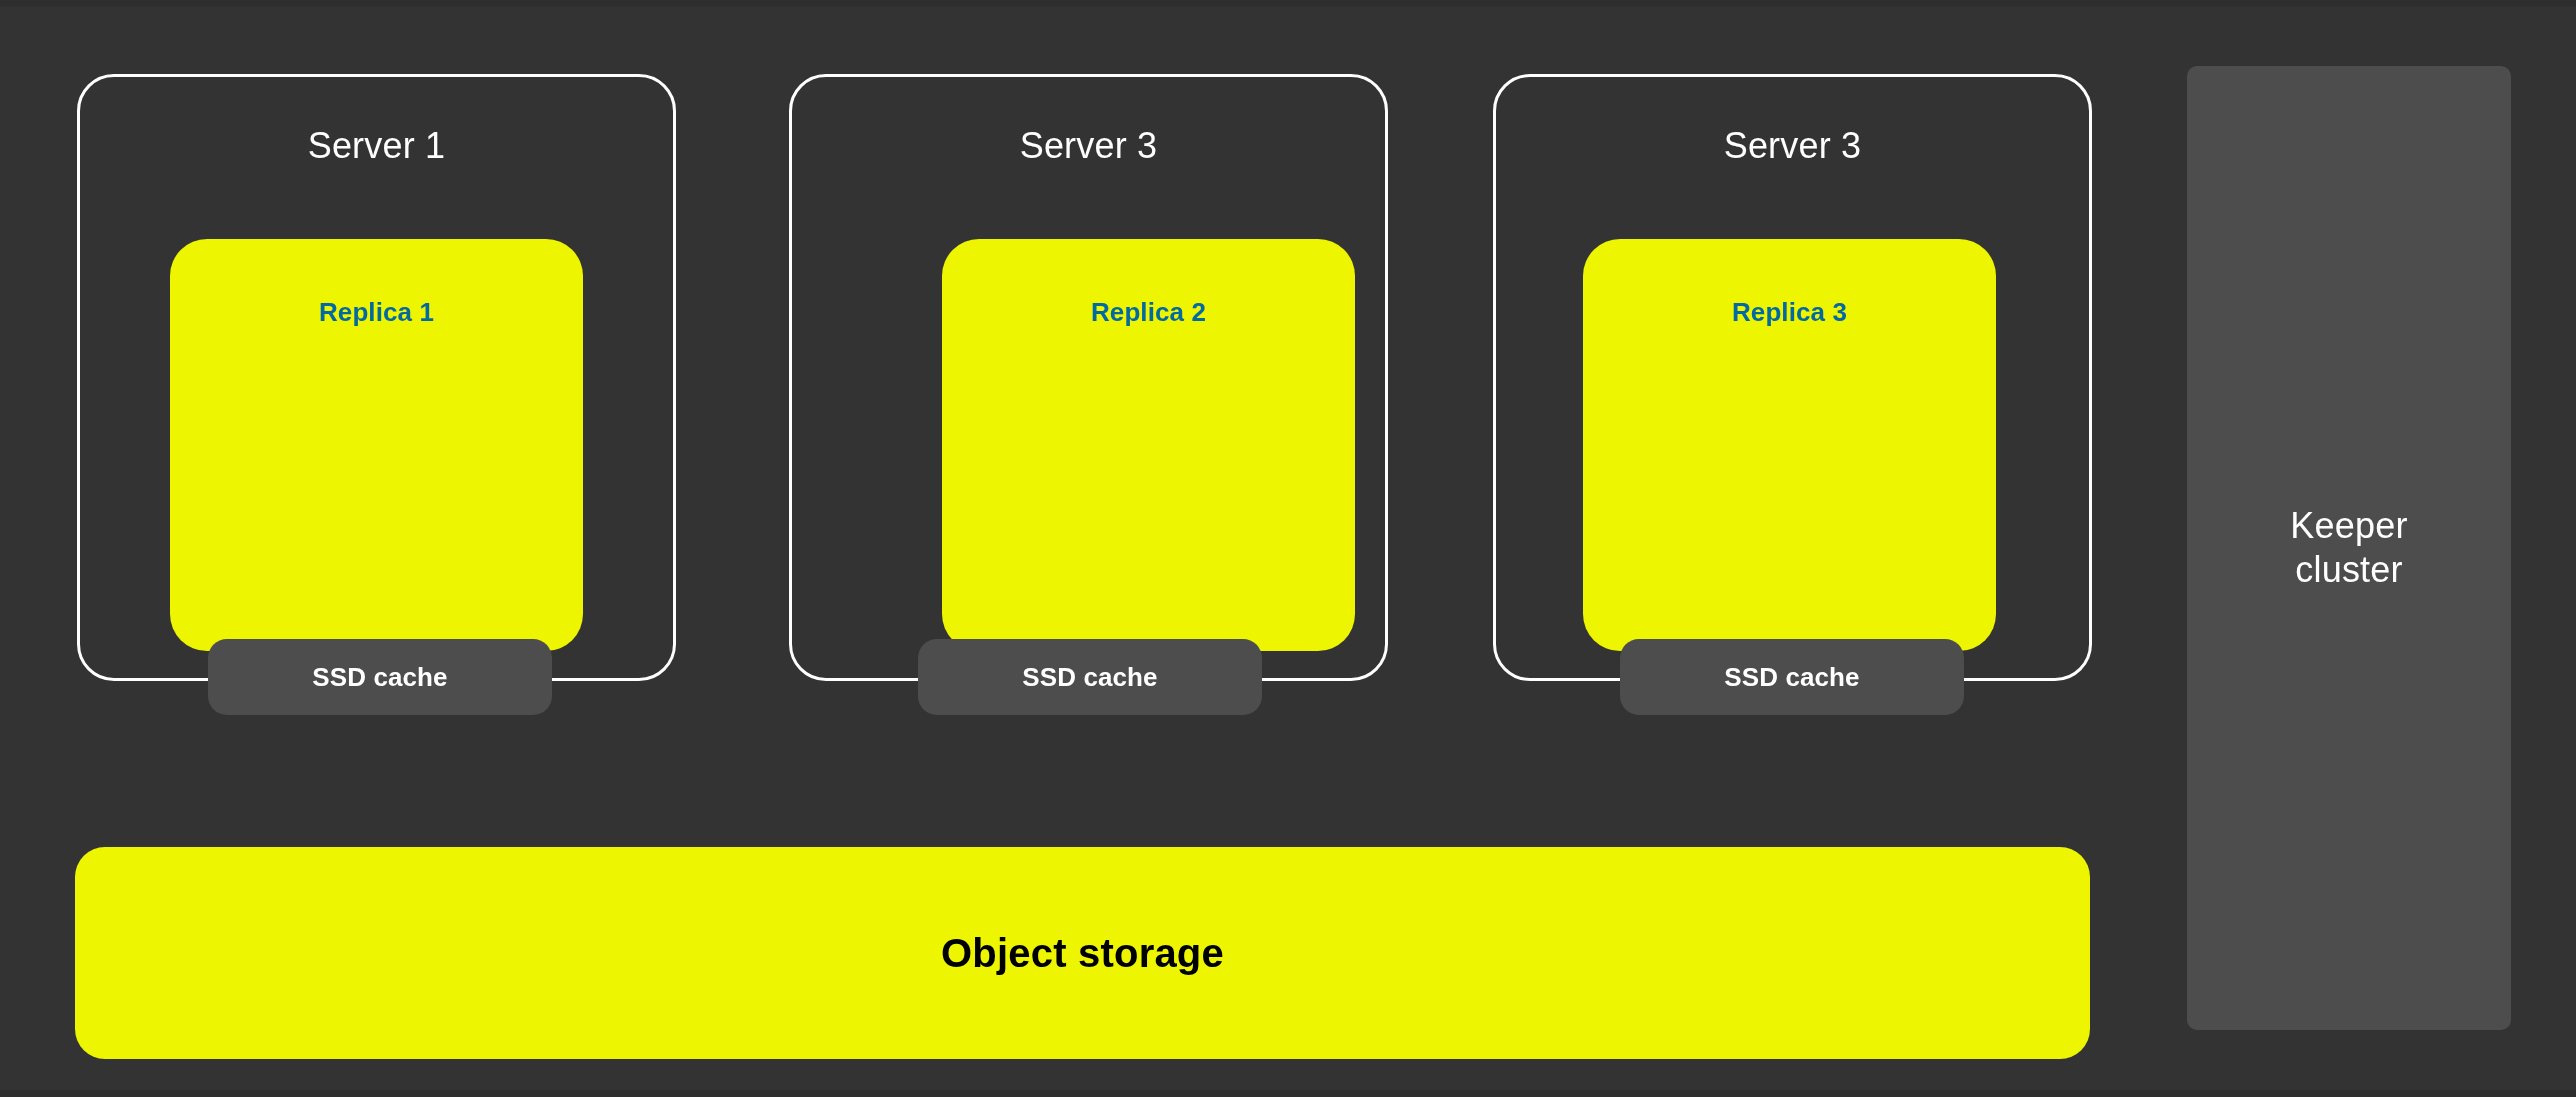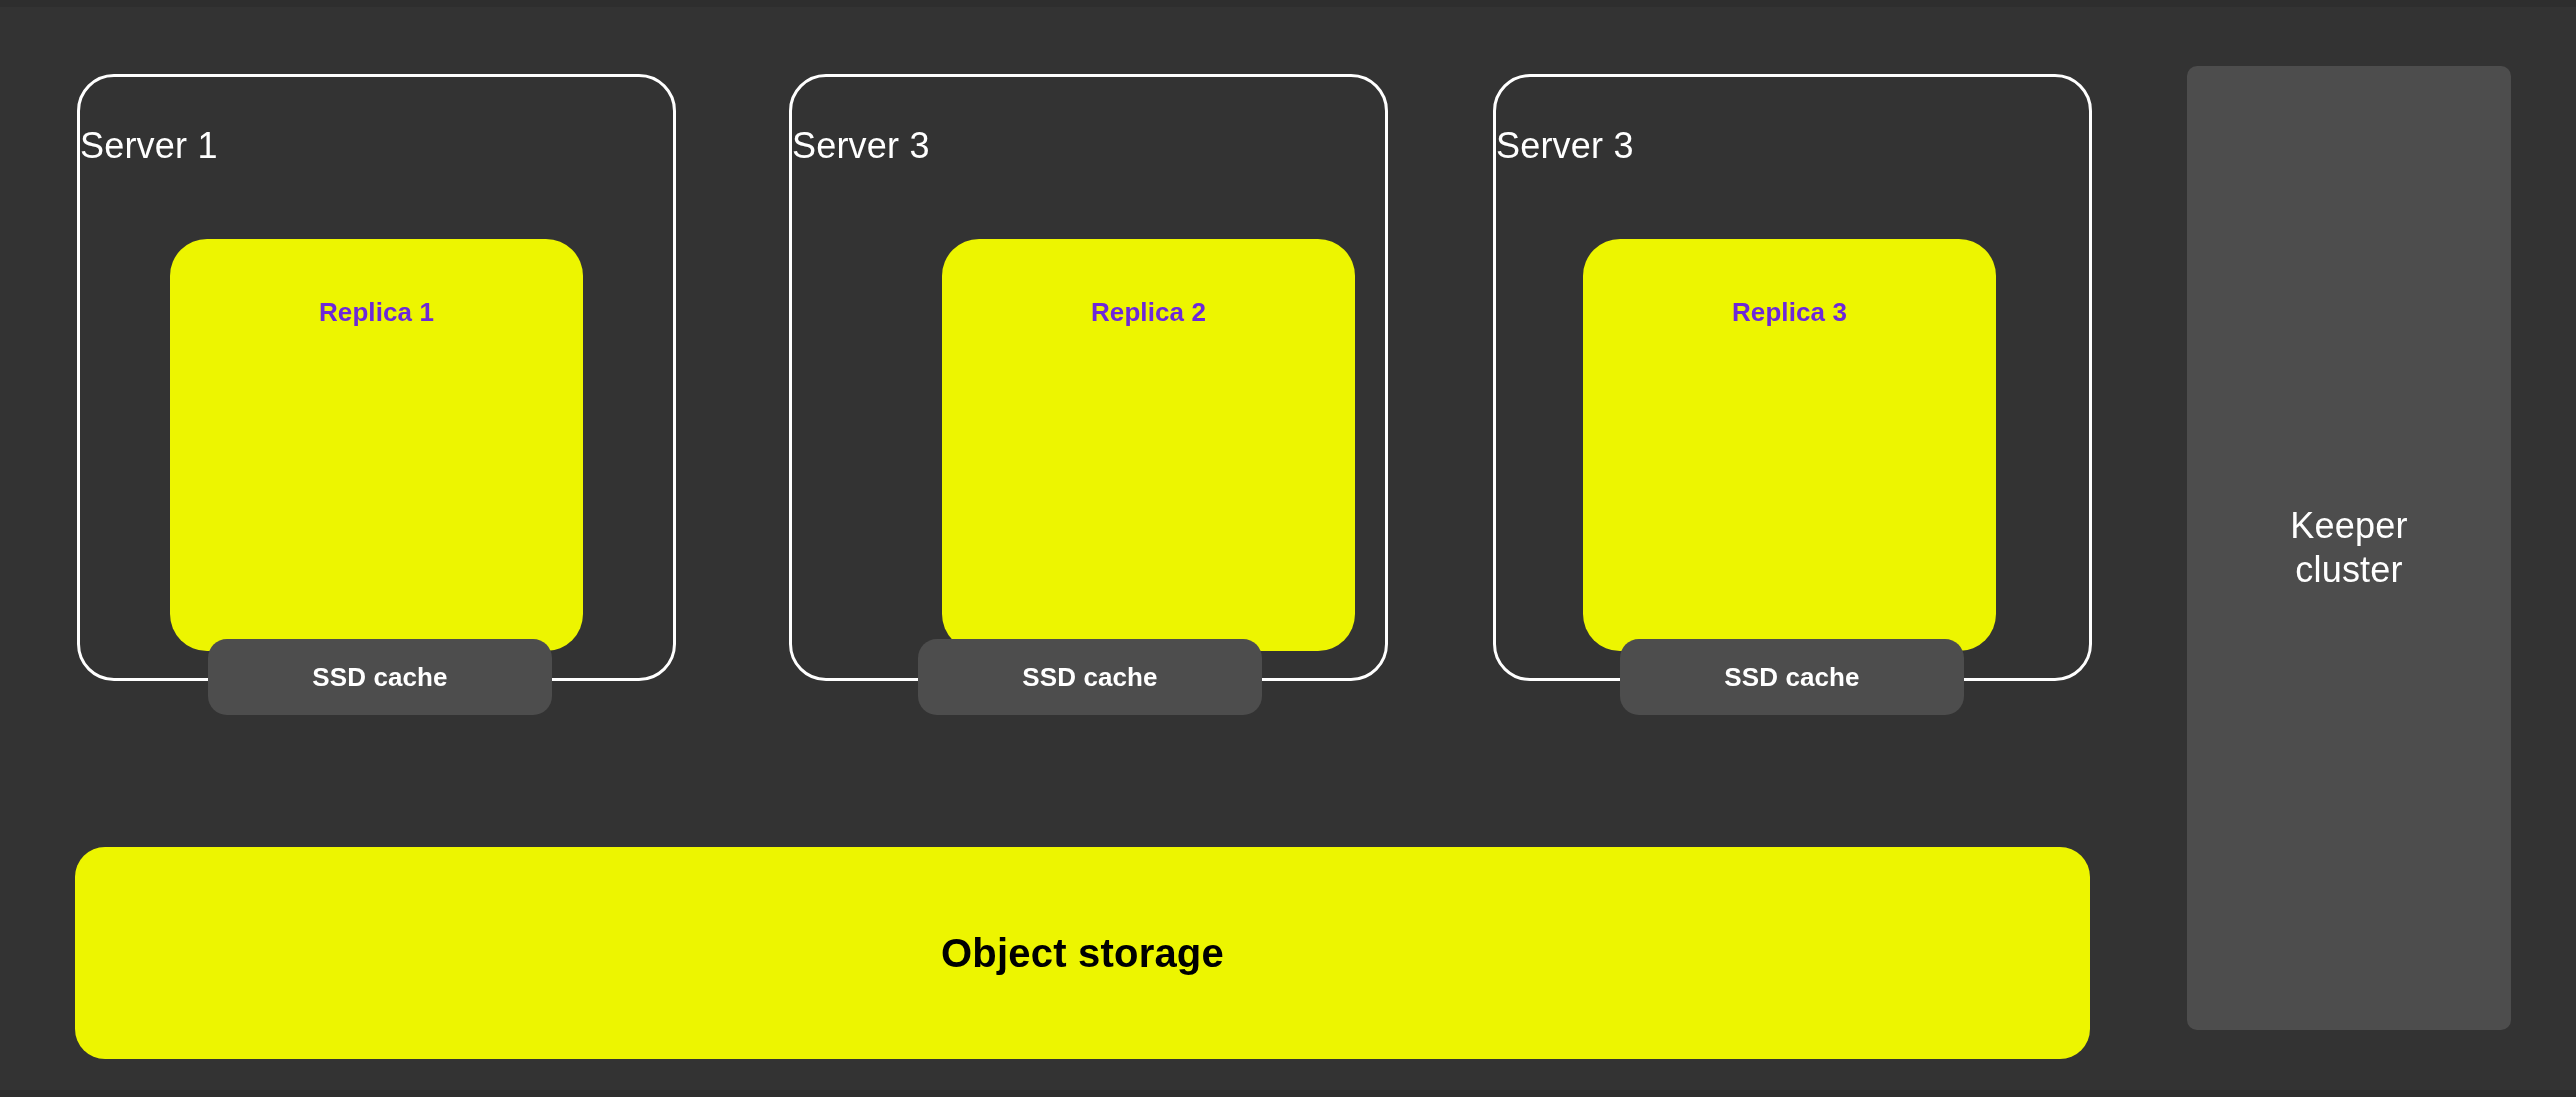--- a/index.html
+++ b/index.html
@@ -44,21 +44,21 @@
   }
   .server-box.s1 { left: 77px; }
   .server-box.s2 { left: 789px; }
   .server-box.s3 { left: 1493px; }
 
   .server-title {
     position: absolute;
     top: 51px;
     left: 0;
     width: 100%;
-    text-align: left;
+    text-align: center;
     color: #ffffff;
     font-size: 36px;
     font-weight: 400;
     letter-spacing: 0.2px;
     line-height: 1;
   }
 
   
   .replica-card {
     position: absolute;
@@ -71,21 +71,21 @@
   .replica-card.r1 { left: 170px; }
   .replica-card.r2 { left: 921px; margin-left: 21px; }
   .replica-card.r3 { left: 1583px; }
 
   .replica-label {
     position: absolute;
     top: 60px;
     left: 0;
     width: 100%;
     text-align: center;
-    color: #6d28d9;
+    color: #0369a1;
     font-size: 26px;
     font-weight: 700;
     letter-spacing: 0.1px;
     line-height: 1;
   }
 
   
   .ssd-chip {
     position: absolute;
     top: 639px;

